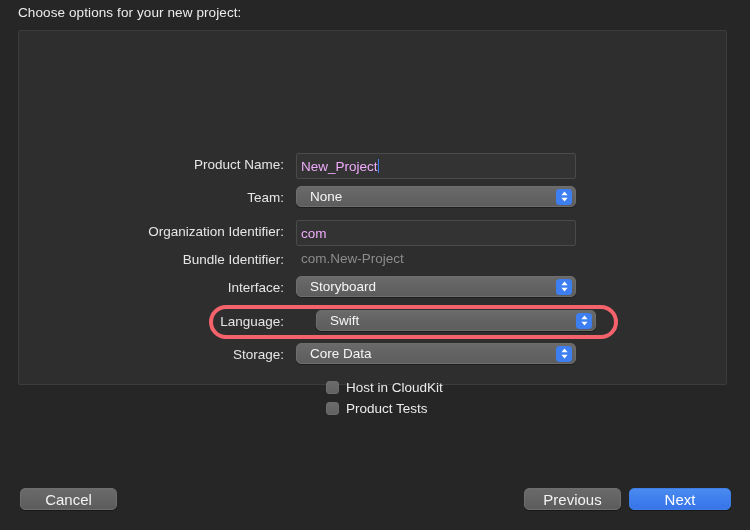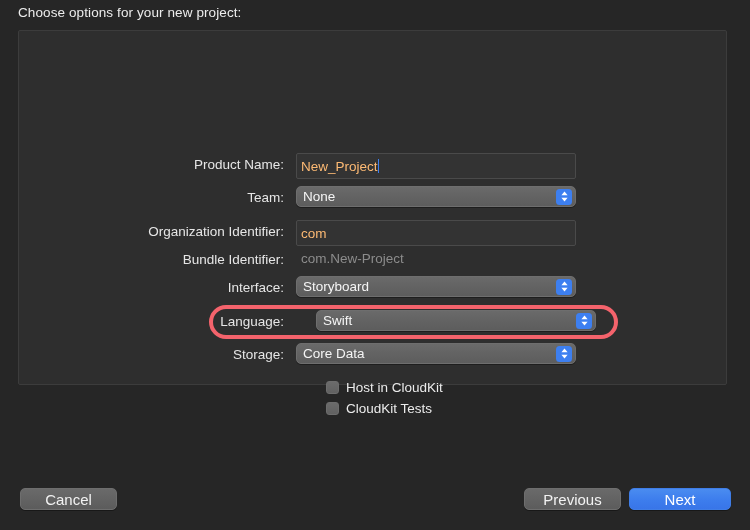--- a/index.html
+++ b/index.html
@@ -77,21 +77,21 @@
     width: 280px;
     height: 21px;
     background: #333333;
     border: 1px solid #4a4a4a;
     border-radius: 2px;
     box-sizing: border-box;
     display: flex;
     align-items: center;
     padding: 12px 4px;
     font-size: 13.5px;
-    color: #fdba74;
+    color: #f0abfc;
   }
   .text-field .caret {
     display: inline-block;
     width: 1.5px;
     height: 14px;
     background: #3d7ff0;
     margin-left: 0px;
   }
 
   
@@ -112,21 +112,21 @@
     left: 0;
     top: 0;
     width: 280px;
     height: 21px;
     background: linear-gradient(180deg, #6a6a6a 0%, #636363 50%, #5d5d5d 100%);
     border: 1px solid #6e6e6e;
     border-radius: 5px;
     box-sizing: border-box;
     display: flex;
     align-items: center;
-    padding-left: 6px;
+    padding-left: 13px;
     font-size: 13.5px;
     color: #f5f5f5;
     box-shadow: 0 1px 0 rgba(0,0,0,0.35);
   }
   .popup-arrows {
     position: absolute;
     right: 3px;
     top: 50%;
     transform: translateY(-50%);
     width: 16px;
@@ -296,21 +296,21 @@
       </div>
     </div>
 
     <div class="checkbox-row" style="top:346px;">
       <span class="checkbox-box"></span>
       <span class="checkbox-label">Host in CloudKit</span>
     </div>
 
     <div class="checkbox-row" style="top:367px;">
       <span class="checkbox-box"></span>
-      <span class="checkbox-label">CloudKit Tests</span>
+      <span class="checkbox-label">Product Tests</span>
     </div>
 
   </div>
 </div>
 
 <div id="storage-highlight"></div>
 
 <div class="btn btn-gray" id="cancel-button">Cancel</div>
 <div class="btn btn-gray" id="previous-button">Previous</div>
 <div class="btn btn-blue" id="next-button">Next</div>

